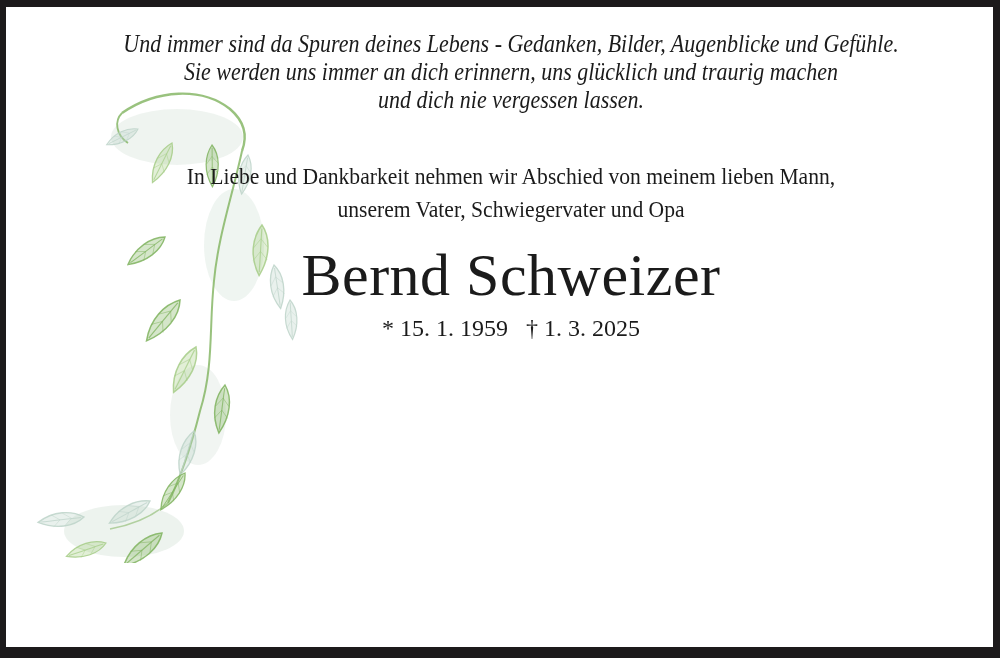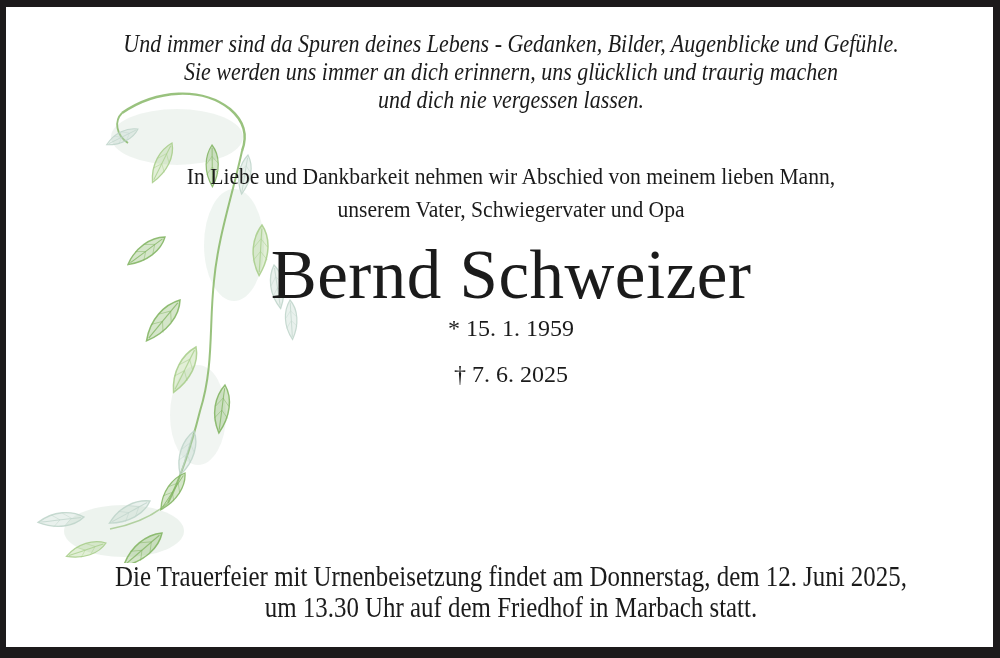--- a/index.html
+++ b/index.html
@@ -39,35 +39,34 @@
 
   .intro {
     top: 153px;
     font-size: 24px;
     line-height: 33px;
   }
   .intro .line { transform: scaleX(0.90); }
 
   .name {
     top: 234px;
-    font-size: 69px;
+    font-size: 60px;
     line-height: 68px;
     font-weight: normal;
     margin: 0;
     letter-spacing: 0.5px;
   }
 
   .dates {
     top: 307px;
     font-size: 24px;
     line-height: 28px;
     display: flex;
     justify-content: center;
     gap: 18px;
-    flex-direction: column;
   }
 
   .mourners {
     top: 369px;
     font-size: 27px;
     line-height: 33.5px;
   }
 
   .funeral {
     top: 553px;
@@ -131,22 +130,18 @@
 
   <div class="layer textz intro">
     <span class="line">In Liebe und Dankbarkeit nehmen wir Abschied von meinem lieben Mann,</span>
     <span class="line">unserem Vater, Schwiegervater und Opa</span>
   </div>
 
   <h1 class="layer textz name">Bernd Schweizer</h1>
 
   <div class="layer textz dates">
     <span>* 15. 1. 1959</span>
-    <span>† 7. 6. 2025</span>
+    <span>† 1. 3. 2025</span>
   </div>
 
 
-  <div class="layer textz funeral">
-    <span class="line">Die Trauerfeier mit Urnenbeisetzung findet am Donnerstag, dem 12. Juni 2025,</span>
-    <span class="line">um 13.30 Uhr auf dem Friedhof in Marbach statt.</span>
-  </div>
 
 </div>
 
 </body></html>

